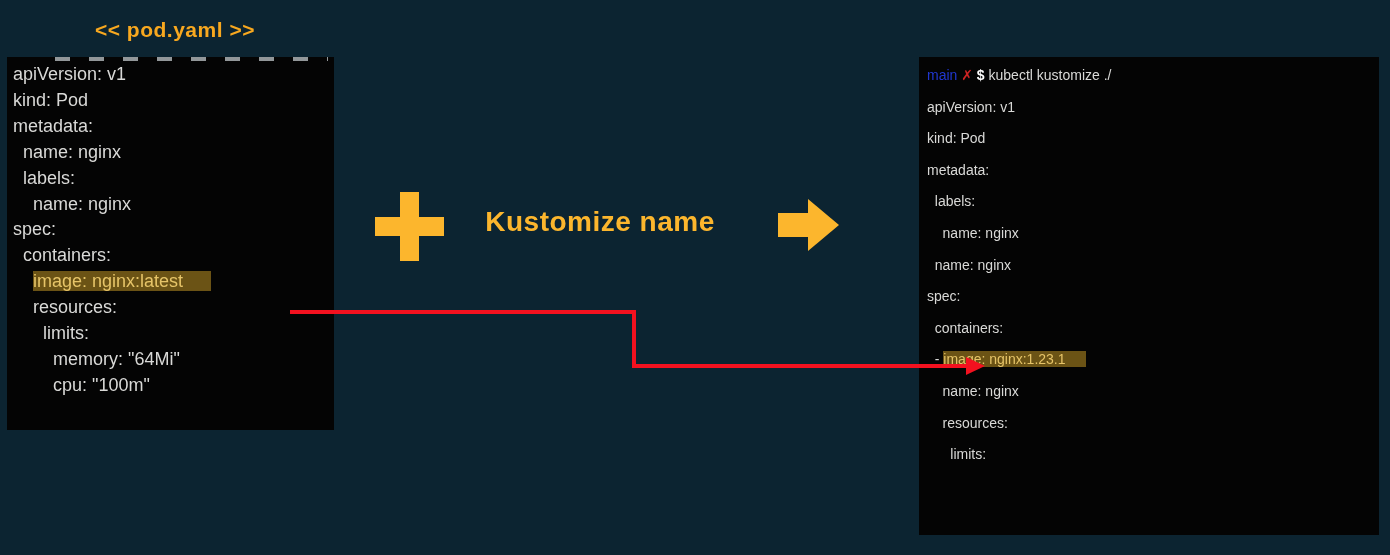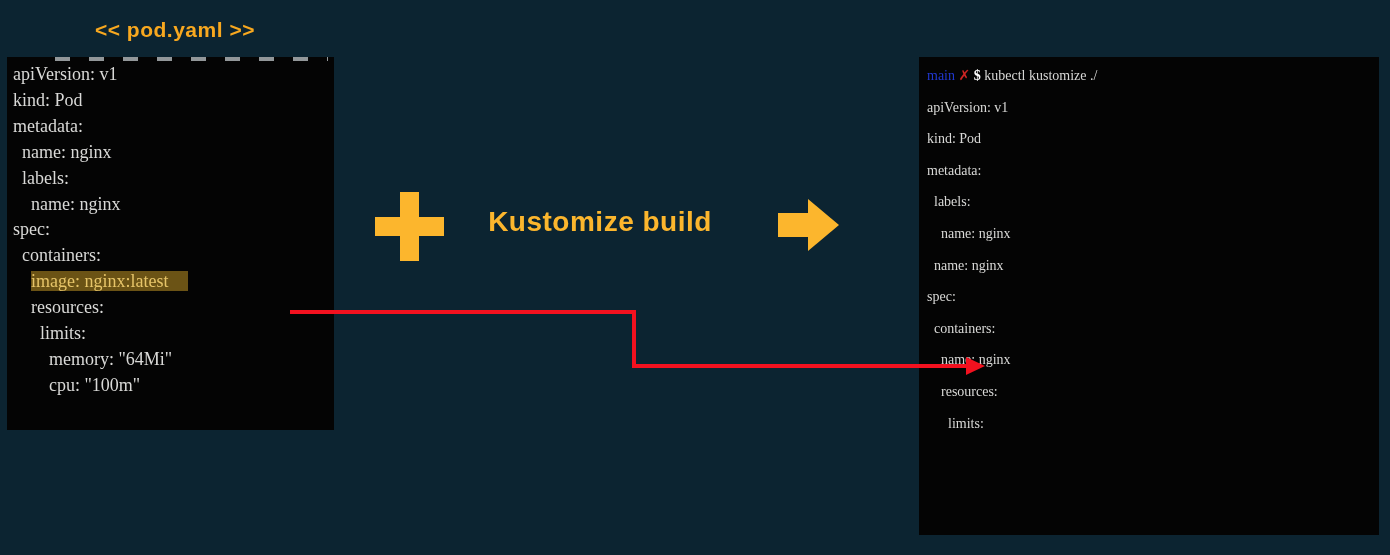--- a/index.html
+++ b/index.html
@@ -25,26 +25,26 @@
     border-left:31px solid #fcb62d;
   }
   
   .panel{position:absolute;background:#040404;}
   .panel-left{left:7px;top:57px;width:327px;height:373px;}
   .panel-right{left:919px;top:57px;width:460px;height:478px;}
   .cutline{
     position:absolute;top:0;left:48px;right:6px;height:4px;opacity:.8;
     background:repeating-linear-gradient(90deg,#b6bcbf 0 15px,transparent 15px 34px);
   }
-  .code{font-family:Liberation Serif, serif;color:#d9d9d7;}
+  .code{font-family:Liberation Sans, sans-serif;color:#d9d9d7;}
   .tline{white-space:pre;}
   .left-code{font-size:18px;line-height:25.9px;padding:5px 0 0 6px;}
   .right-code{font-size:14px;line-height:31.6px;padding:3px 0 0 8px;}
   .hl{background:#6b5315;color:#e6c468;}
-  .left-code .hl{padding-right:20px;margin-top:32px;}
+  .left-code .hl{padding-right:28px;margin-top:32px;}
   .right-code .hl{padding-right:20px;}
   .branch{color:#2138d1;}
   .xstatus{color:#ce2423;}
   .dollar{color:#ffffff;font-weight:bold;}
   
   .rseg{position:absolute;background:#f3111f;}
   .rseg1{left:290px;top:310px;width:346px;height:4px;}
   .rseg2{left:632px;top:310px;width:4px;height:58px;}
   .rseg3{left:632px;top:364px;width:334px;height:4px;}
   .rhead{
@@ -74,35 +74,36 @@
       <div class="tline"><span>    </span><span class="hl">image: nginx:latest</span></div>
       <div class="tline">    resources:</div>
       <div class="tline">      limits:</div>
       <div class="tline">        memory: "64Mi"</div>
       <div class="tline">        cpu: "100m"</div>
     </div>
   </div>
 
   <div class="plus-v"></div>
   <div class="plus-h"></div>
-  <div class="klabel">Kustomize build</div>
+  <div class="klabel">Kustomize name</div>
   <div class="yarrow-body"></div>
   <div class="yarrow-head"></div>
 
   <div class="panel panel-right">
     <div class="code right-code">
       <div class="tline"><span class="branch">main </span><span class="xstatus">✗ </span><span class="dollar">$ </span><span>kubectl kustomize ./</span></div>
       <div class="tline">apiVersion: v1</div>
       <div class="tline">kind: Pod</div>
       <div class="tline">metadata:</div>
       <div class="tline">  labels:</div>
       <div class="tline">    name: nginx</div>
       <div class="tline">  name: nginx</div>
       <div class="tline">spec:</div>
       <div class="tline">  containers:</div>
+      <div class="tline"><span>  - </span><span class="hl">image: nginx:1.23.1</span></div>
       <div class="tline">    name: nginx</div>
       <div class="tline">    resources:</div>
       <div class="tline">      limits:</div>
     </div>
   </div>
 
   <div class="rseg rseg1"></div>
   <div class="rseg rseg2"></div>
   <div class="rseg rseg3"></div>
   <div class="rhead"></div>

